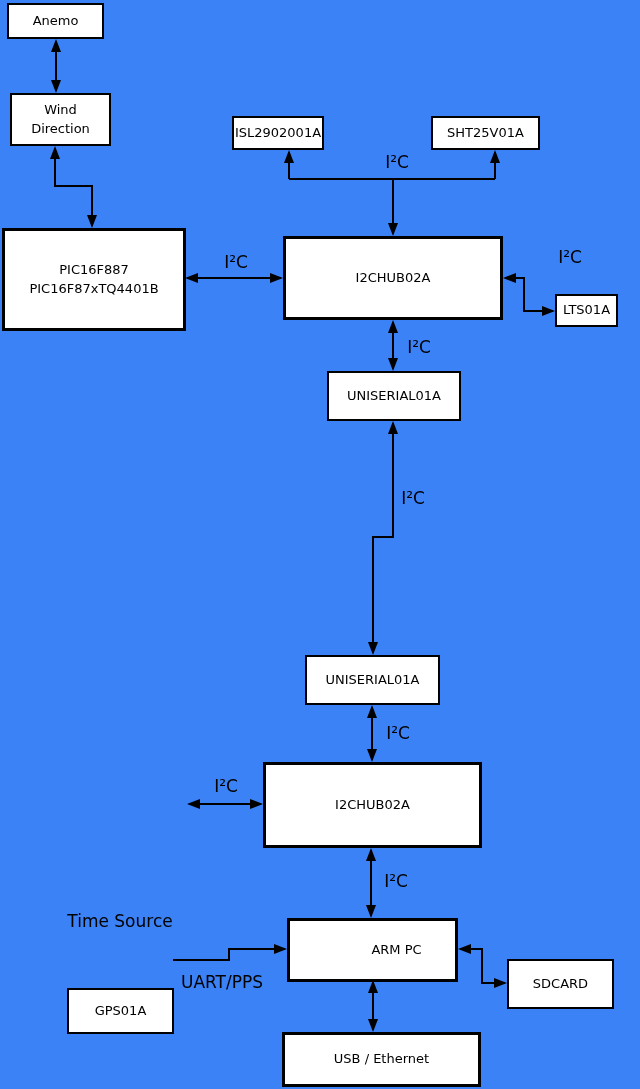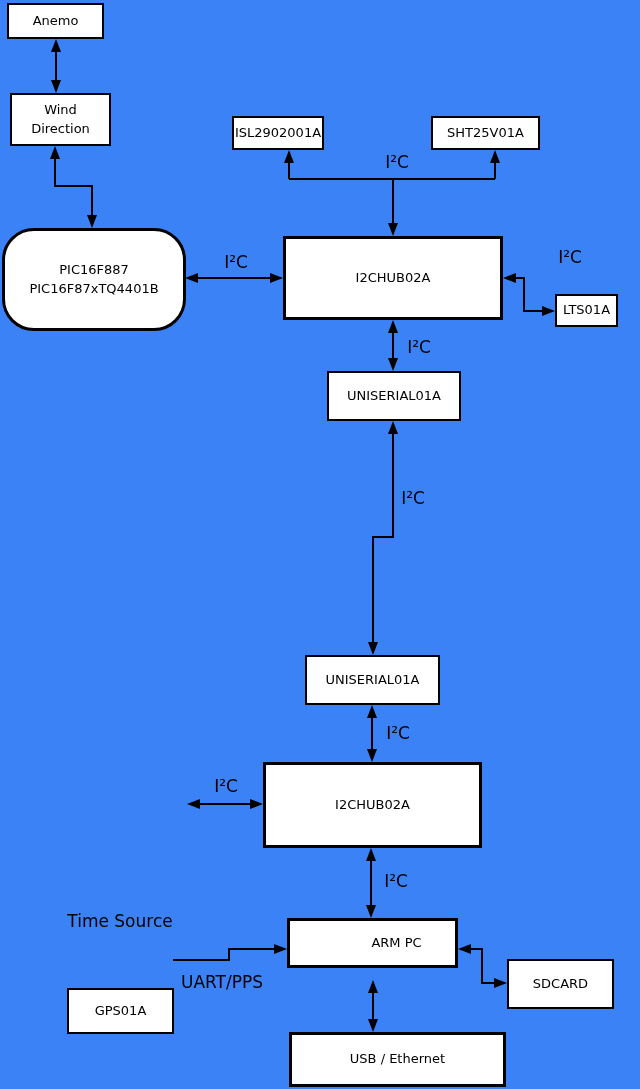--- a/index.html
+++ b/index.html
@@ -106,45 +106,45 @@
       <polygon points="373,980 368,993 378,993" fill="#000" stroke="none"></polygon>
       <polygon points="373,1032 368,1019 378,1019" fill="#000" stroke="none"></polygon>
     </g>
   </svg>
 
   <div class="node" style="left:7px; top:3px; width:97px; height:36px;">Anemo</div>
 
   <div class="node" style="left:10px; top:93px; width:101px; height:53px;">Wind
 Direction</div>
 
-  <div class="node thick" style="left:2px; top:228px; width:184px; height:103px;border-radius:32px;">PIC16F887
+  <div class="node thick" style="left:2px; top:228px; width:184px; height:103px;">PIC16F887
 PIC16F87xTQ4401B</div>
 
   <div class="node" style="left:232px; top:116px; width:92px; height:34px;">ISL2902001A</div>
 
   <div class="node" style="left:431px; top:116px; width:109px; height:34px;">SHT25V01A</div>
 
   <div class="node thick" style="left:283px; top:236px; width:220px; height:84px;">I2CHUB02A</div>
 
   <div class="node" style="left:555px; top:294px; width:63px; height:33px;">LTS01A</div>
 
   <div class="node" style="left:327px; top:371px; width:134px; height:50px;">UNISERIAL01A</div>
 
   <div class="node" style="left:305px; top:655px; width:135px; height:50px;">UNISERIAL01A</div>
 
   <div class="node thick" style="left:263px; top:762px; width:219px; height:86px;">I2CHUB02A</div>
 
 
   <div class="node" style="left:67px; top:988px; width:107px; height:46px;">GPS01A</div>
 
-  <div class="node thick" style="left:287px; top:918px; width:171px; height:50px;padding-left:48px;">ARM PC</div>
+  <div class="node thick" style="left:287px; top:918px; width:171px; height:64px;padding-left:48px;">ARM PC</div>
 
   <div class="node" style="left:507px; top:959px; width:107px; height:50px;">SDCARD</div>
 
-  <div class="node thick" style="left:289px; top:1032px; width:217px; height:55px;">USB / Ethernet</div>
+  <div class="node thick" style="left:282px; top:1032px; width:199px; height:55px;">USB / Ethernet</div>
 
   <span class="elabel" style="left:397px; top:152px;">I²C</span>
 
   <span class="elabel" style="left:236px; top:252px;">I²C</span>
 
   <span class="elabel" style="left:570px; top:247px;">I²C</span>
 
   <span class="elabel" style="left:419px; top:337px;">I²C</span>
 
   <span class="elabel" style="left:413px; top:488px;">I²C</span>

